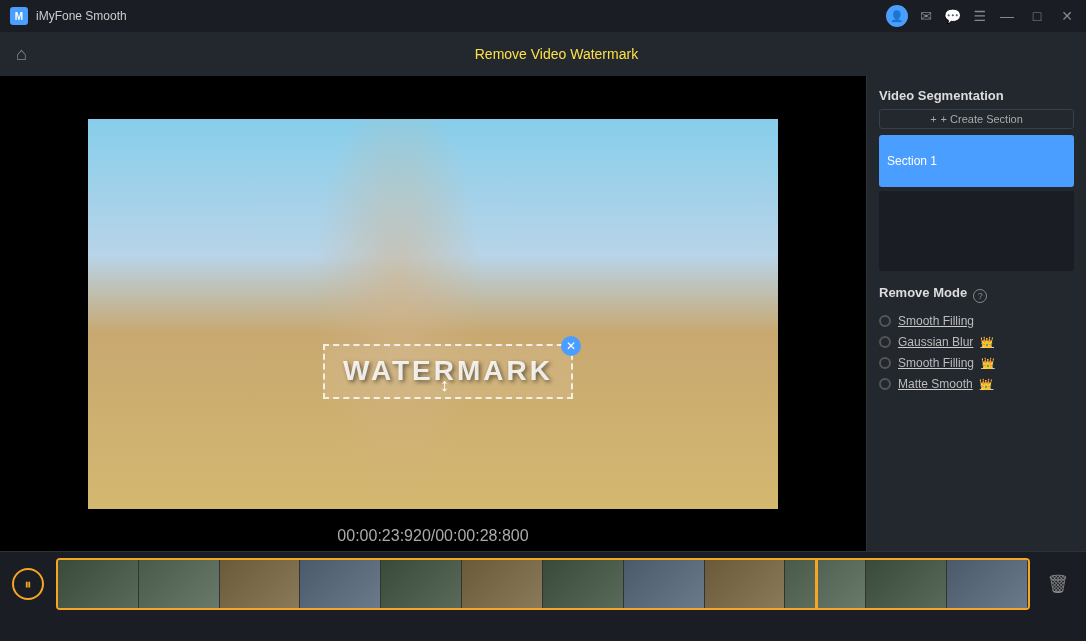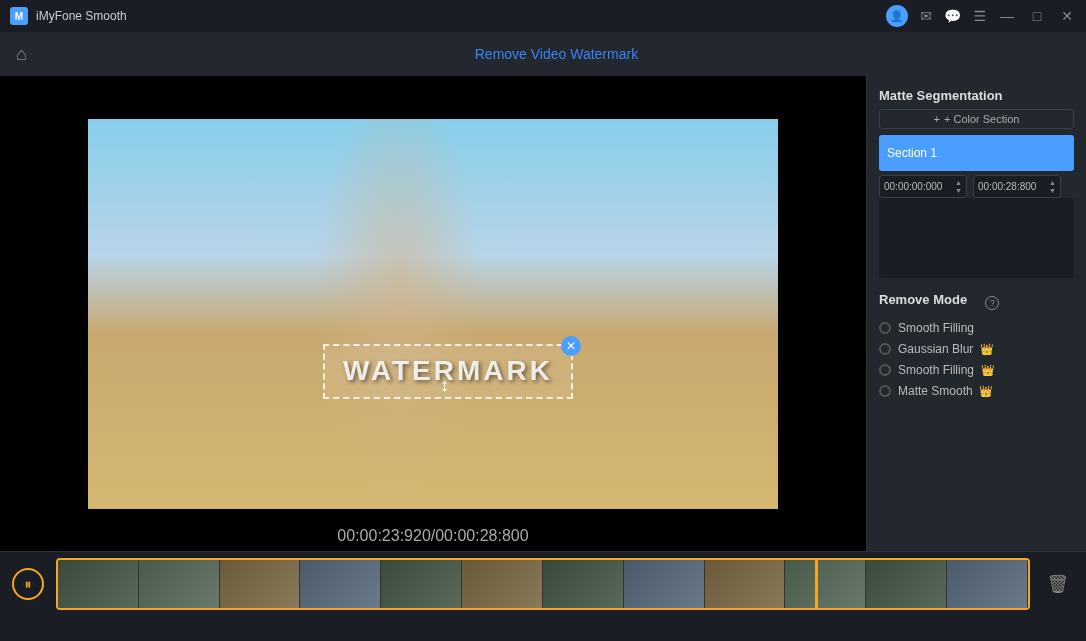--- a/index.html
+++ b/index.html
@@ -34,21 +34,21 @@
     
     #navbar {
       height: 44px;
       background: #23272e;
       display: flex;
       align-items: center;
       padding: 0 16px;
       gap: 16px;
     }
     .nav-home { color: #888; font-size: 18px; cursor: pointer; }
-    .nav-title { flex: 1; text-align: center; color: #3b82f6; font-size: 14px; font-weight: 500; }
+    .nav-title { flex: 1; text-align: center; color: #fde047; font-size: 14px; font-weight: 500; }
 
     
     #main {
       display: flex;
       height: calc(641px - 32px - 44px - 90px);
     }
 
     
     #video-area {
       flex: 1;
@@ -162,21 +162,21 @@
       border: 1px solid #3a3f48;
       border-radius: 3px;
       background: transparent;
       width: 100%;
       justify-content: center;
     }
 
     .section-item {
       background: #4a9eff;
       border-radius: 3px;
-      padding: 11px 8px;
+      padding: 19px 8px;
       color: white;
       font-size: 12px;
       cursor: pointer;
       margin-bottom: 4px;
     }
 
     .section-time-row {
       display: flex;
       gap: 6px;
       align-items: center;
@@ -207,21 +207,21 @@
       min-height: 80px;
       background: #1a1d23;
       border-radius: 3px;
     }
 
     
     .remove-mode-section { margin-top: 4px; }
     .remove-mode-header {
       display: flex;
       align-items: center;
-      gap: 18px;
+      gap: 6px;
       margin-bottom: 8px;
     }
     .help-icon {
       width: 14px;
       height: 14px;
       border: 1px solid #888;
       border-radius: 50%;
       display: flex;
       align-items: center;
       justify-content: center;
@@ -229,20 +229,21 @@
       color: #888;
       cursor: pointer;
     }
 
     .radio-option {
       display: flex;
       align-items: center;
       gap: 7px;
       margin-bottom: 7px;
       cursor: pointer;
+      text-decoration: underline;
     }
     .radio-circle {
       width: 12px;
       height: 12px;
       border: 2px solid #555;
       border-radius: 50%;
       background: transparent;
       flex-shrink: 0;
     }
     .radio-label { color: #bbb; font-size: 12px; }
@@ -390,47 +391,31 @@
         </div>
       </div>
     </div>
 
     <div class="time-display">00:00:23:920/00:00:28:800</div>
   </div>
 
   <div id="right-panel">
 
     <div>
-      <div class="panel-section-title">Matte Segmentation</div>
+      <div class="panel-section-title">Video Segmentation</div>
 
       <button class="create-section-btn">
         <span>+</span>
-        <span>+ Color Section</span>
+        <span>+ Create Section</span>
       </button>
 
       <div style="margin-top:6px;">
         <div class="section-item">
           <span>Section 1</span>
         </div>
-        <div class="section-time-row">
-          <div class="time-input">
-            <span>00:00:00:000</span>
-            <div class="time-input-arrows">
-              <div class="time-arrow">▲</div>
-              <div class="time-arrow">▼</div>
-            </div>
-          </div>
-          <div class="time-input">
-            <span>00:00:28:800</span>
-            <div class="time-input-arrows">
-              <div class="time-arrow">▲</div>
-              <div class="time-arrow">▼</div>
-            </div>
-          </div>
-        </div>
       </div>
 
       <div class="seg-area"></div>
     </div>
 
     <div class="remove-mode-section">
       <div class="remove-mode-header">
         <span class="panel-section-title">Remove Mode</span>
         <div class="help-icon">?</div>
       </div>

